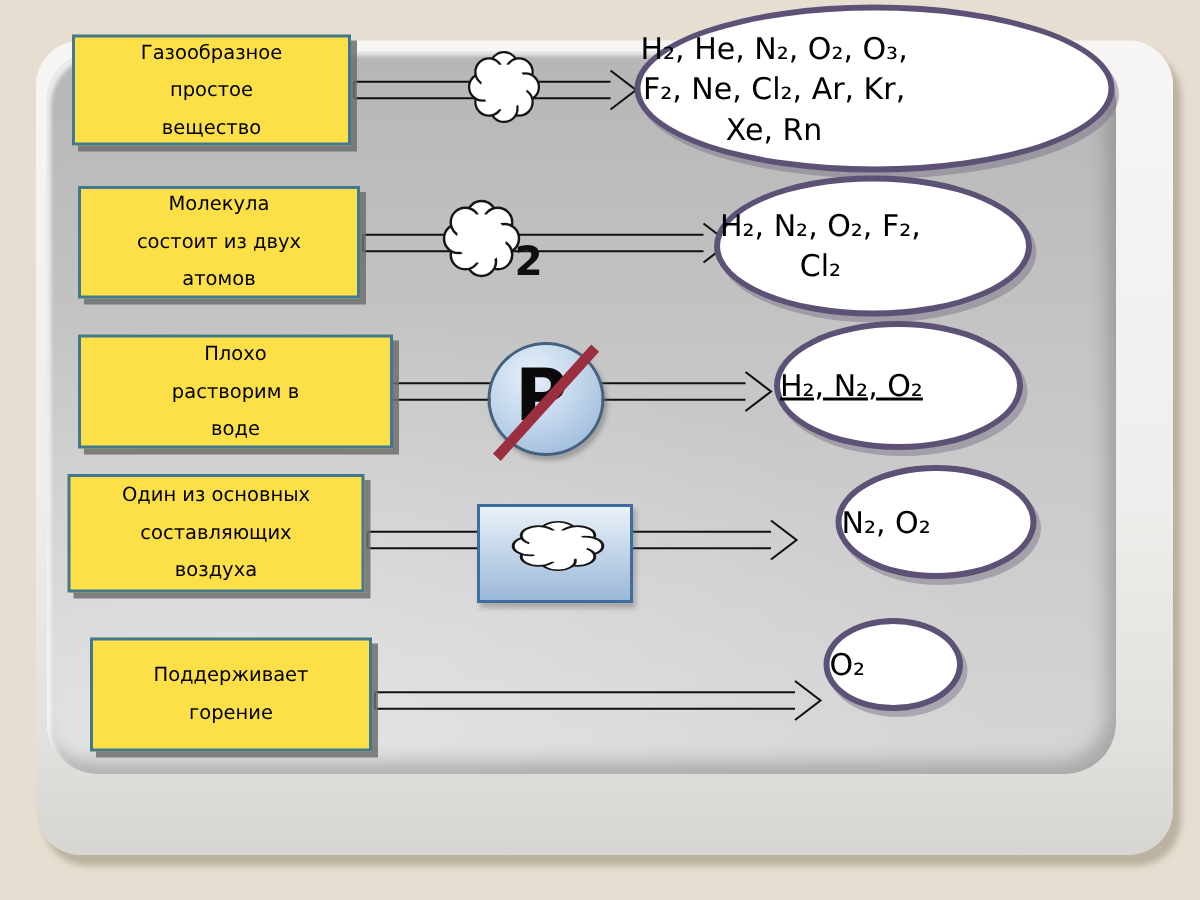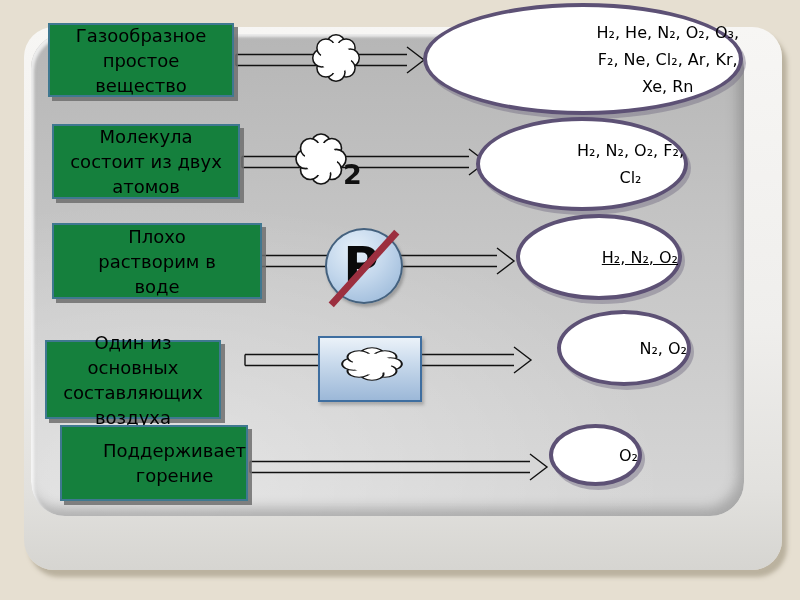--- a/index.html
+++ b/index.html
@@ -22,45 +22,45 @@
       radial-gradient(130% 110% at 18% 95%, rgba(255,255,255,.38) 0%, rgba(255,255,255,0) 55%),
       linear-gradient(180deg,#b6b6b6 0%,#c6c6c6 45%,#d6d6d6 100%);
     box-shadow:
       inset 3px 3px 3px rgba(255,255,255,.75),
       inset -6px -8px 12px rgba(95,95,95,.38);
     z-index:1;
   }
   .overlay{position:absolute;left:0;top:0;z-index:2;}
   .tbox{
     position:absolute;box-sizing:border-box;
-    background:#15803d;border:2px solid #3f7890;
+    background:#fde047;border:2px solid #3f7890;
     box-shadow:4px 4px 0 rgba(110,110,110,.85);
     display:flex;align-items:center;justify-content:center;
-    text-align:center;color:#000;font-size:18px;line-height:25px;
+    text-align:center;color:#000;font-size:13px;line-height:25px;
     z-index:3;
   }
   .tbox span,.ell span{white-space:pre-line;}
   .b1{left:48px;top:23px;width:186px;height:74px;}
   .b2{left:52px;top:124px;width:188px;height:75px;text-align:center;}
   .b3{left:52px;top:223px;width:210px;height:76px;}
-  .b4{left:45px;top:340px;width:176px;height:79px;}
-  .b5{left:60px;top:425px;width:188px;height:76px;justify-content:flex-end;}
+  .b4{left:45px;top:316px;width:198px;height:79px;}
+  .b5{left:60px;top:425px;width:188px;height:76px;}
   .ell{
     position:absolute;box-sizing:border-box;border-radius:50%;
     background:#fff;border:4px solid #5d5175;
     box-shadow:3px 4px 0 rgba(115,108,130,.45);
-    display:flex;align-items:center;justify-content:flex-end;
-    text-align:center;color:#000;font-size:16px;line-height:27px;
+    display:flex;align-items:center;justify-content:flex-start;
+    text-align:center;color:#000;font-size:20px;line-height:27px;
     z-index:3;
   }
   .e1{left:423px;top:3px;width:320px;height:112px;}
   .e2{left:476px;top:117px;width:212px;height:94px;}
   .e3{left:516px;top:214px;width:166px;height:86px;text-decoration:underline;}
   .e4{left:557px;top:310px;width:134px;height:76px;}
-  .e5{left:549px;top:424px;width:93px;height:62px;}
+  .e5{left:549px;top:412px;width:93px;height:62px;}
   .two-label{
     position:absolute;left:343px;top:159px;z-index:3;
     font-size:27px;font-weight:bold;color:#101010;
   }
   .p-circle{
     position:absolute;left:325px;top:228px;width:78px;height:76px;
     box-sizing:border-box;border-radius:50%;
     border:2px solid #44617e;
     background:radial-gradient(circle at 38% 28%, #e6f0f9 0%, #c3d7ec 45%, #a3bfdd 80%, #96b4d4 100%);
     box-shadow:2px 3px 3px rgba(100,100,100,.45);

